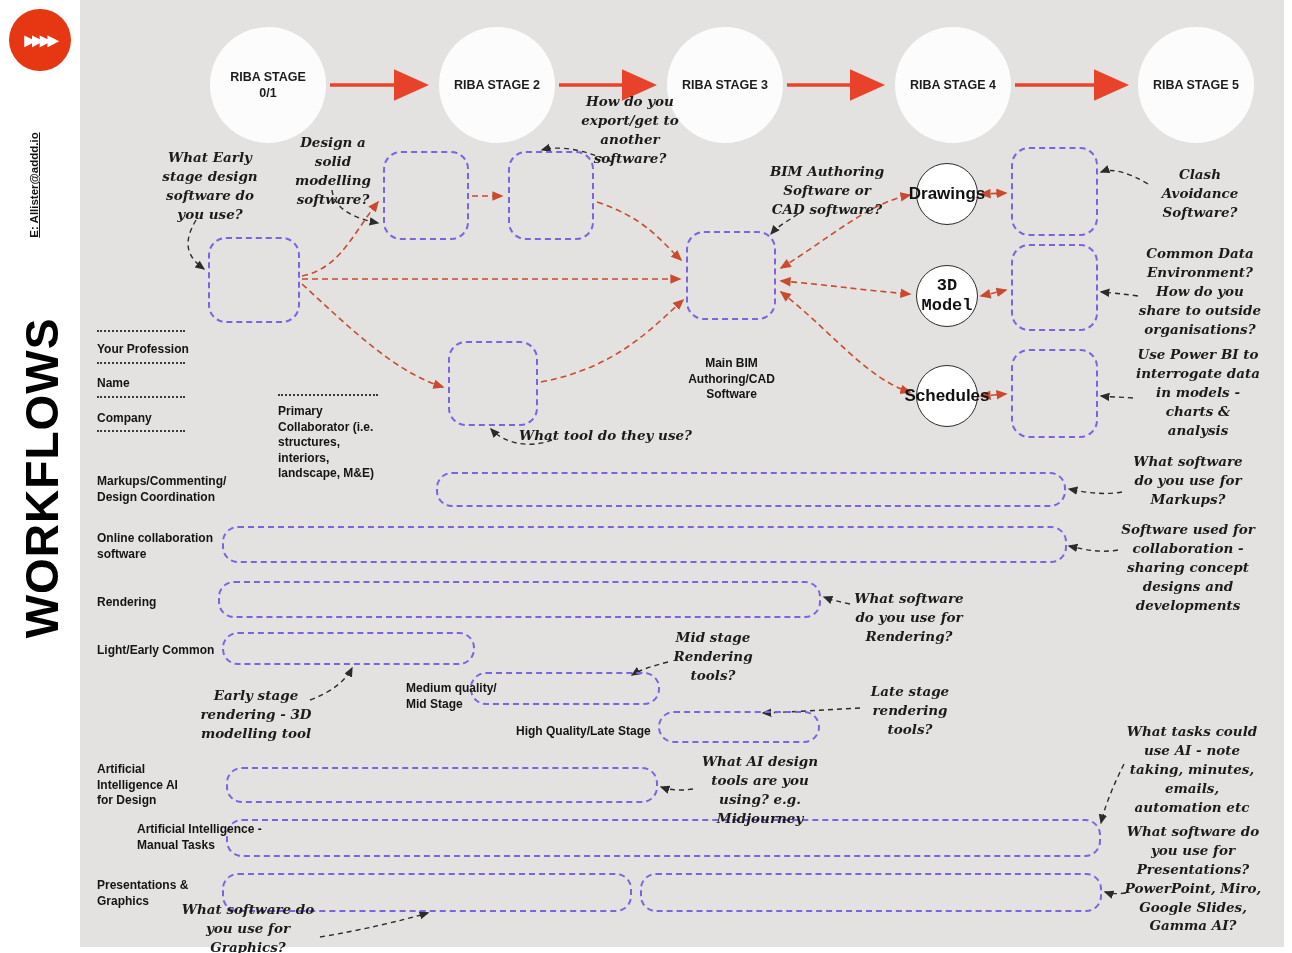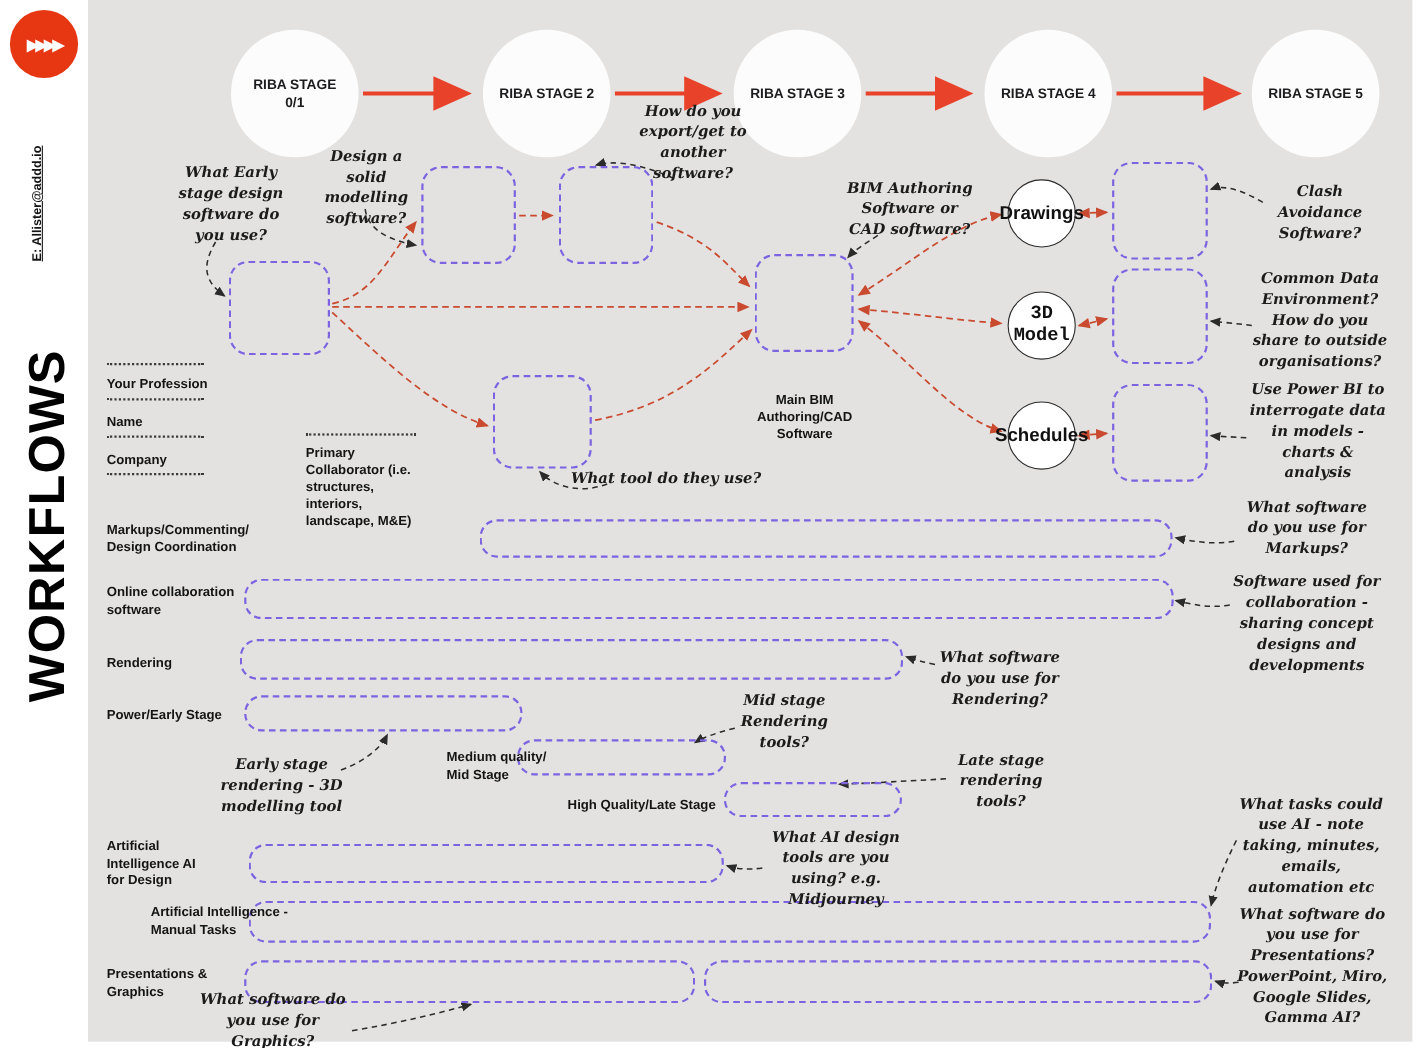--- a/index.html
+++ b/index.html
@@ -155,21 +155,21 @@
 <div class="dots" style="left:278px; top:394px; width:100px;"></div>
 
 <div class="label" style="left:97px; top:342px;">Your Profession</div>
 <div class="label" style="left:97px; top:376px;">Name</div>
 <div class="label" style="left:97px; top:411px;">Company</div>
 <div class="label" style="left:278px; top:404px; width:108px;">Primary Collaborator (i.e. structures, interiors, landscape, M&amp;E)</div>
 <div class="label center" style="left:664px; top:356px; width:135px;">Main BIM Authoring/CAD Software</div>
 <div class="label" style="left:97px; top:474px; width:132px;">Markups/Commenting/ Design Coordination</div>
 <div class="label" style="left:97px; top:531px; width:118px;">Online collaboration software</div>
 <div class="label" style="left:97px; top:595px;">Rendering</div>
-<div class="label" style="left:97px; top:643px; width:130px;">Power/Early Stage</div>
+<div class="label" style="left:97px; top:643px; width:130px;">Light/Early Common</div>
 <div class="label" style="left:362px; top:681px; width:108px;margin-left:44px;">Medium quality/ Mid Stage</div>
 <div class="label" style="left:516px; top:724px; width:160px;">High Quality/Late Stage</div>
 <div class="label" style="left:97px; top:762px; width:100px;">Artificial Intelligence AI for Design</div>
 <div class="label" style="left:97px; top:822px; width:128px;margin-left:40px;">Artificial Intelligence - Manual Tasks</div>
 <div class="label" style="left:97px; top:878px; width:110px;">Presentations &amp; Graphics</div>
 
 <div class="note" style="left:152px; top:148px; width:116px;">What Early stage design software do you use?</div>
 <div class="note" style="left:281px; top:133px; width:104px;">Design a solid modelling software?</div>
 <div class="note" style="left:574px; top:92px; width:112px;">How do you export/get to another software?</div>
 <div class="note" style="left:768px; top:162px; width:118px;">BIM Authoring Software or CAD software?</div>

